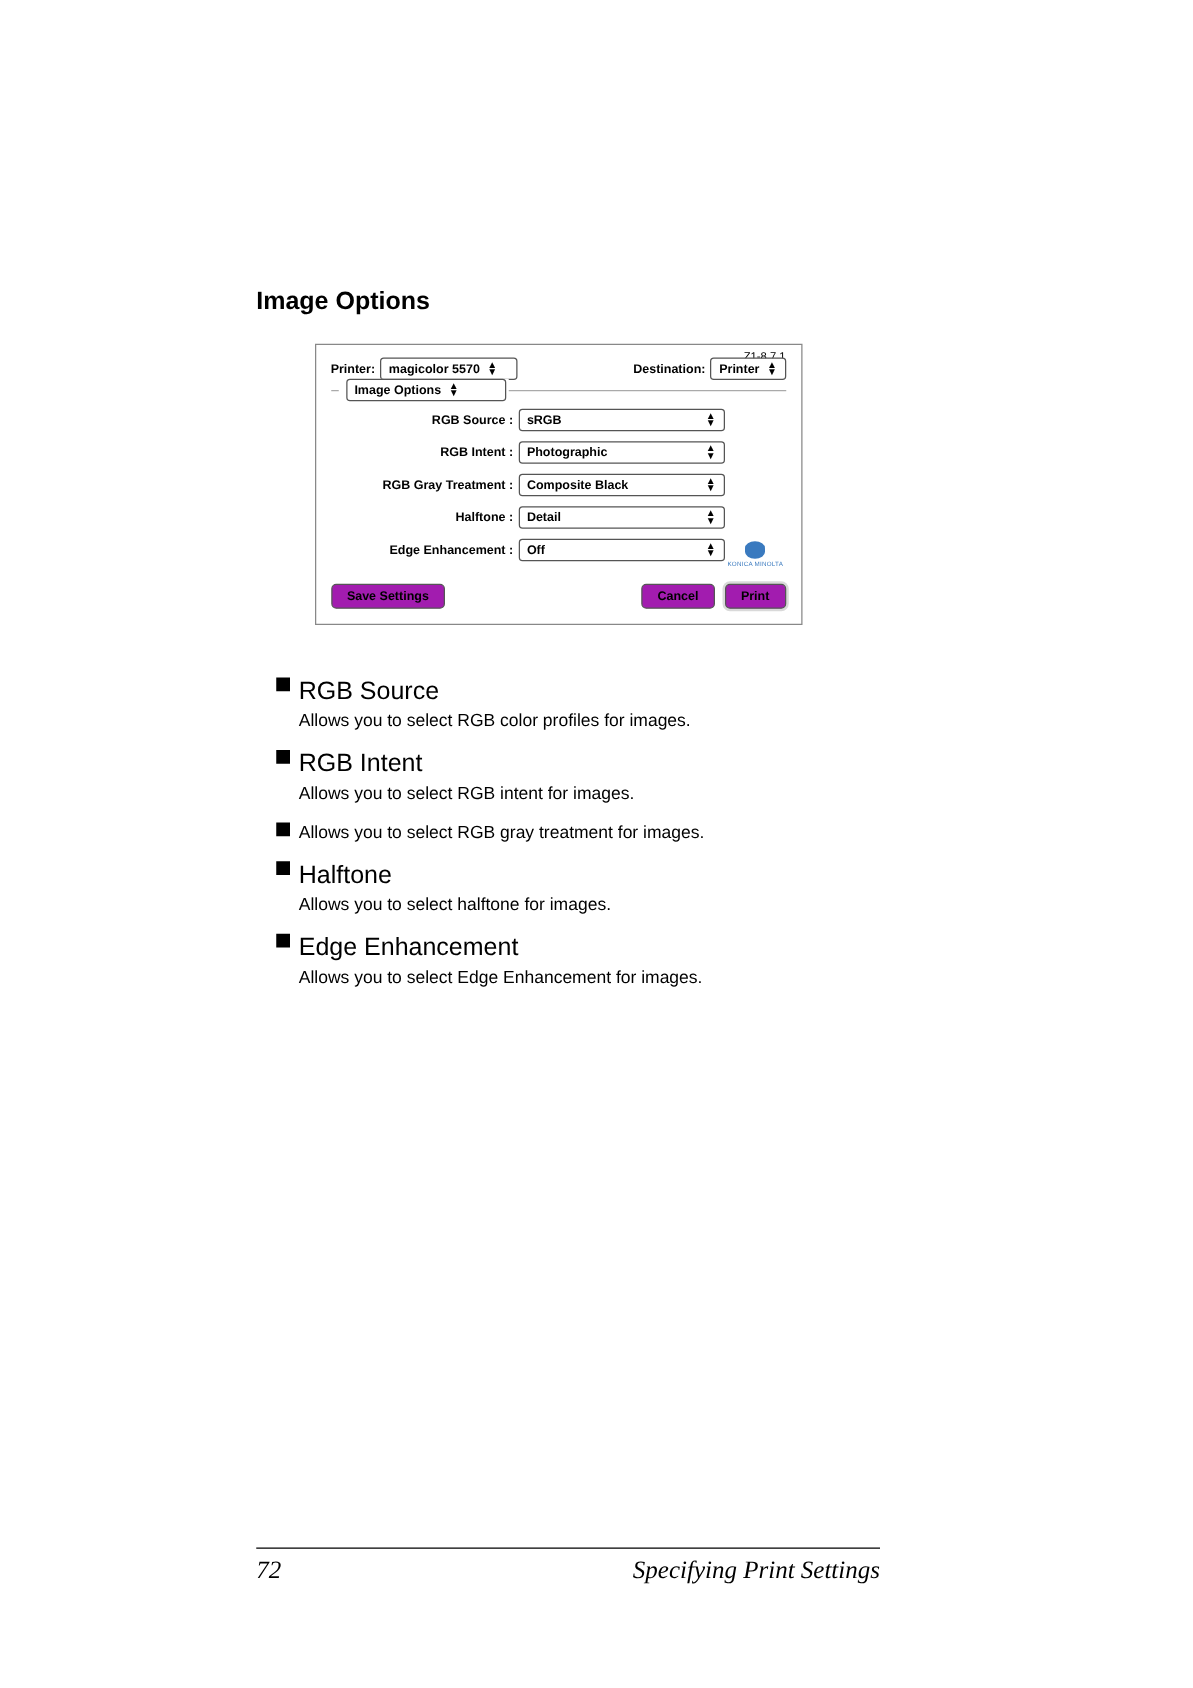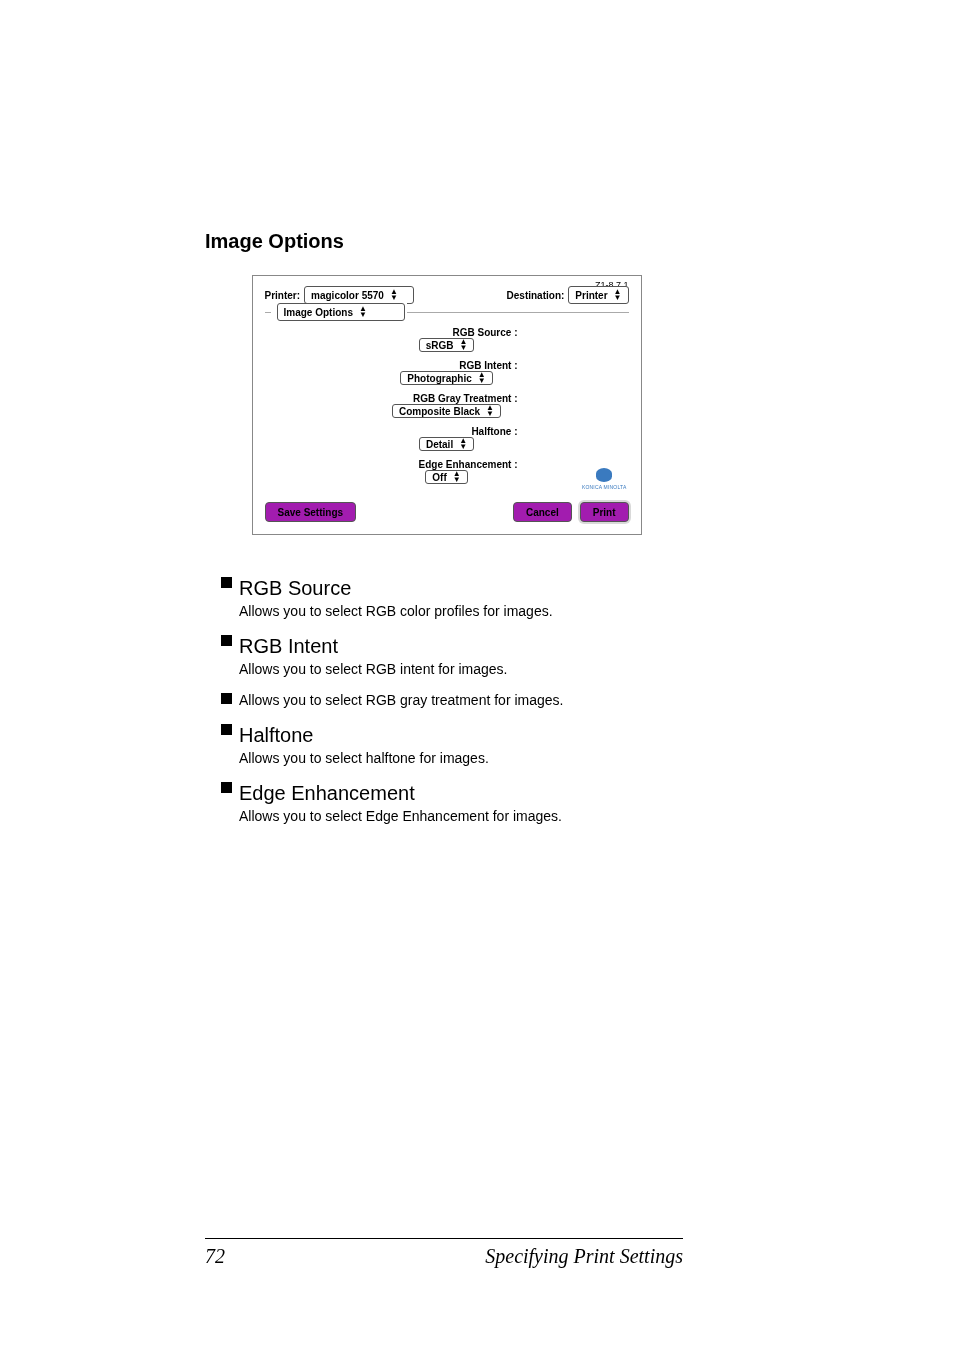--- a/index.html
+++ b/index.html
@@ -84,21 +84,20 @@
     position: absolute;
     top: -10px;
     left: 6px;
     background: #fff;
     padding: 0 2px;
   }
   .opt-row {
     display: flex;
     align-items: center;
     margin-bottom: 8px;
-    flex-direction: column;
   }
   .opt-label {
     width: 150px;
     text-align: right;
     font-weight: bold;
     font-size: 10px;
     padding-right: 4px;
   }
   .opt-select {
     flex: 1;
@@ -172,21 +171,21 @@
   .desc-item .item-title {
     font-size: 20px;
   }
   .desc-item .item-text {
     font-size: 14px;
   }
   .footer {
     position: absolute;
     bottom: 82px;
     left: 205px;
-    right: 175px;
+    right: 154px;
     border-top: 1px solid #000;
     padding-top: 6px;
     display: flex;
     align-items: baseline;
     justify-content: space-between;
   }
   .footer .page-num {
     font-style: italic;
     font-family: Georgia, 'Times New Roman', serif;
     font-size: 20px;

